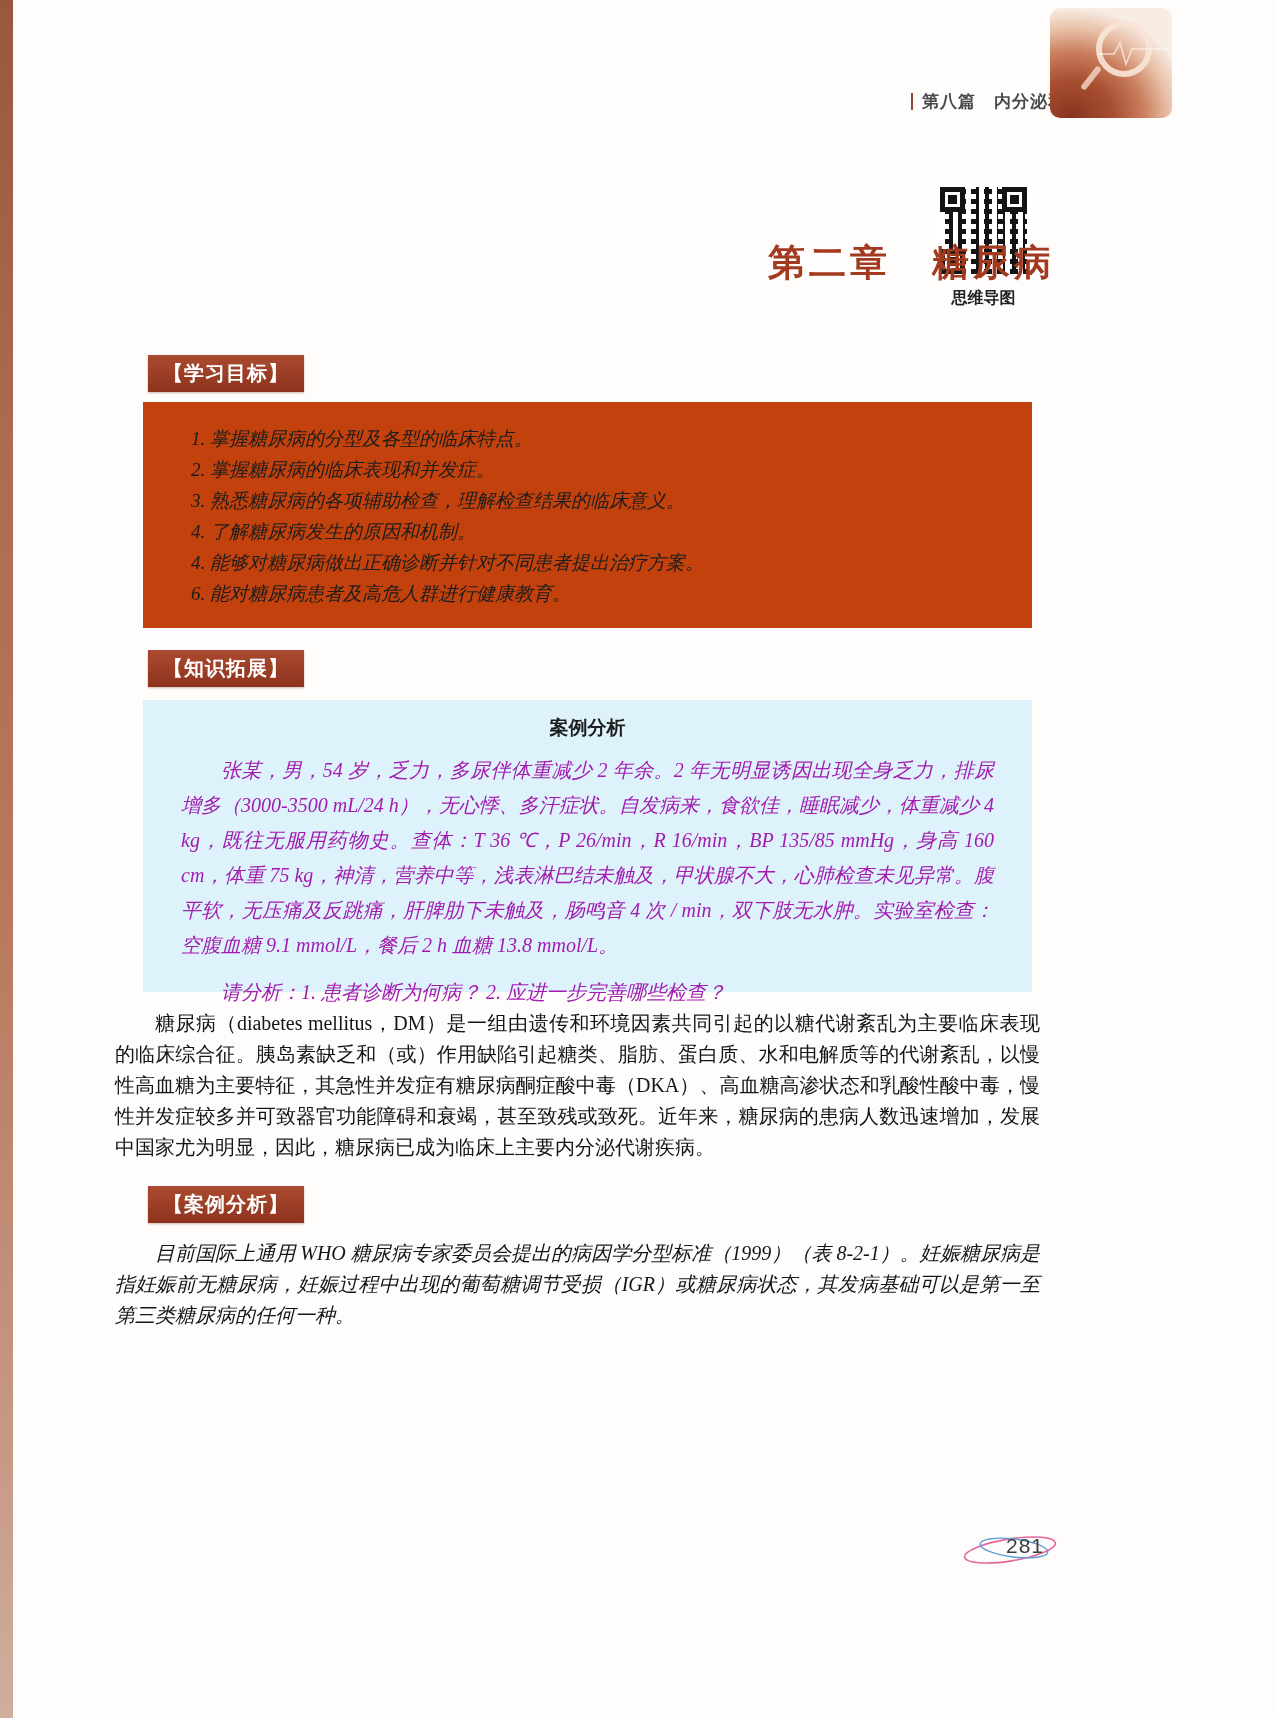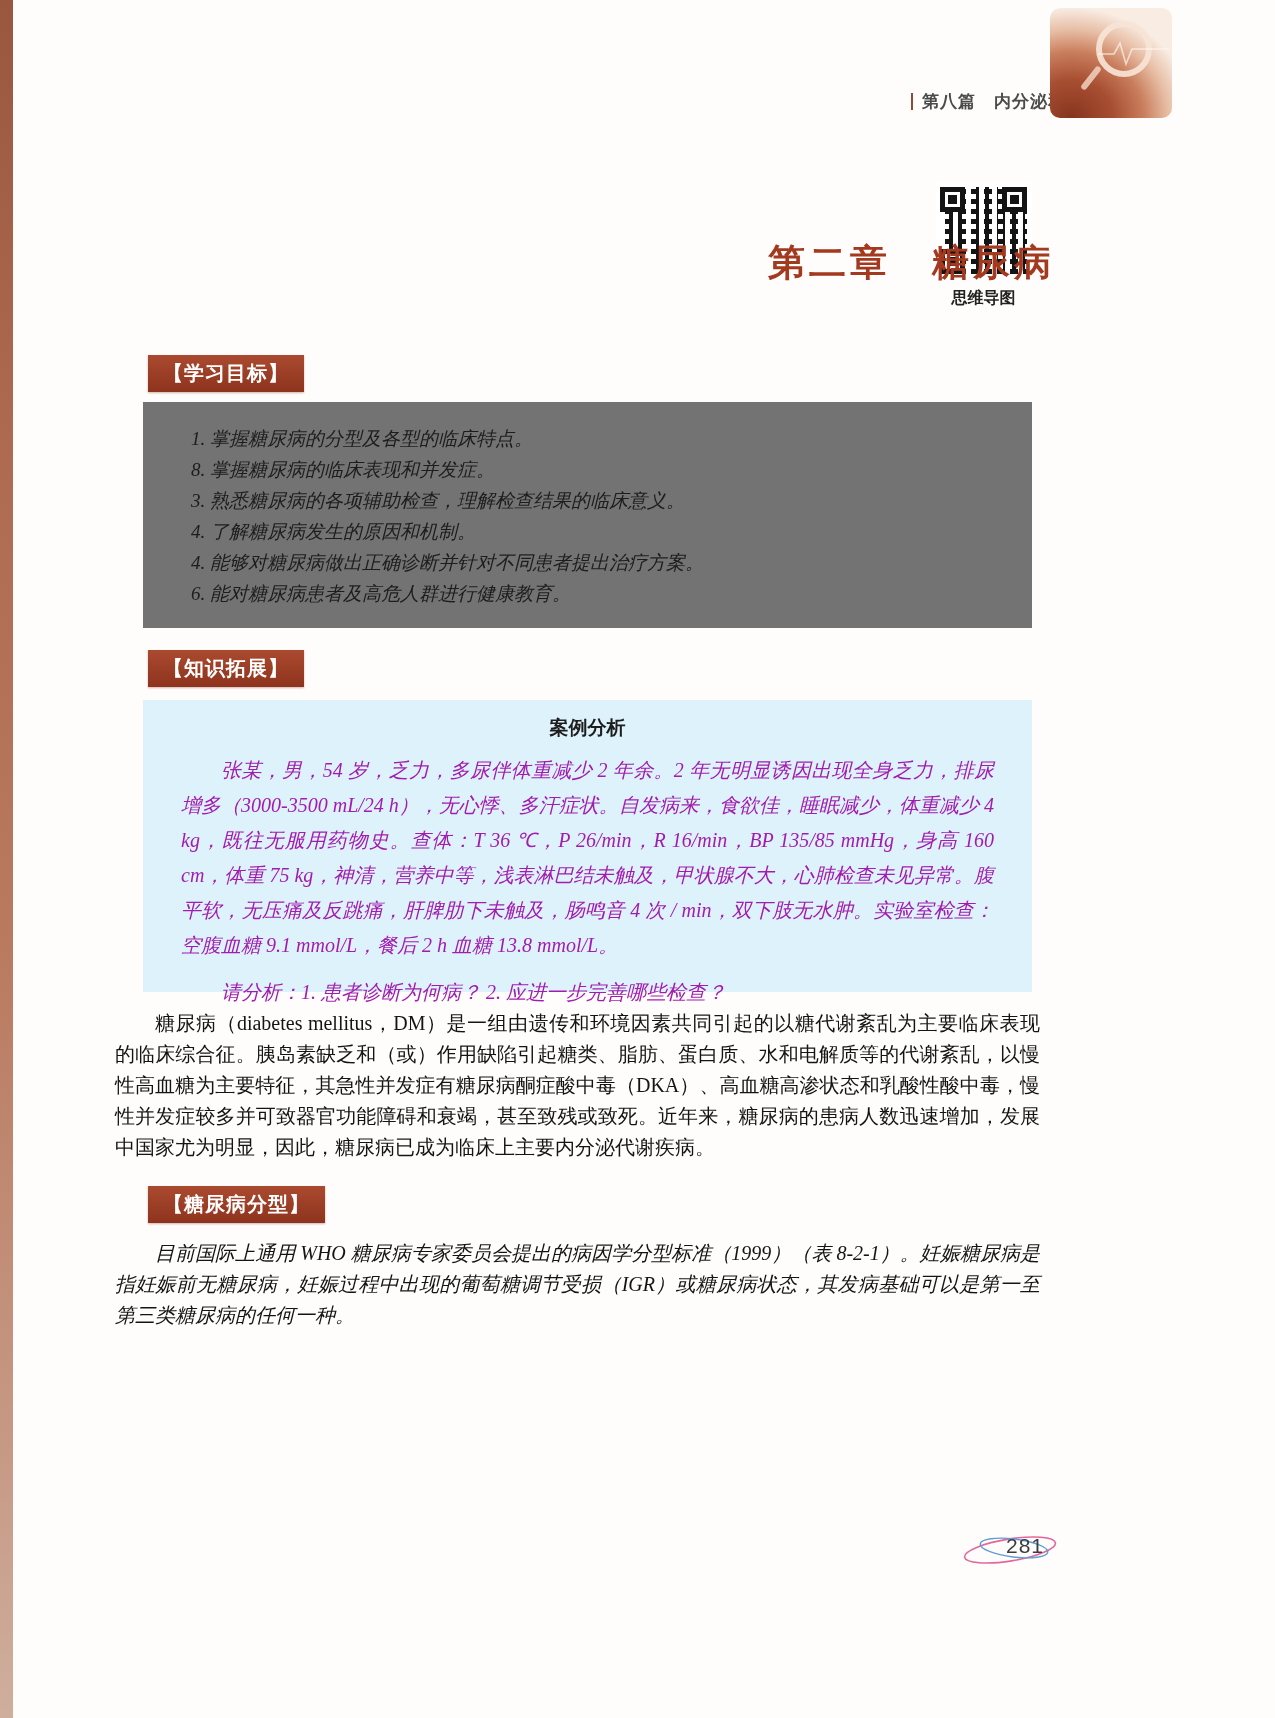--- a/index.html
+++ b/index.html
@@ -83,21 +83,21 @@
     font-size:20px; font-weight:bold; letter-spacing:1px;
     box-shadow:0 1px 2px rgba(120,45,25,0.35);
   }
   .badge-1 { top:355px; }
   .badge-2 { top:650px; }
   .badge-3 { top:1186px; }
 
   
   .box { position:absolute; left:143px; width:889px; box-sizing:border-box; }
   .box-pink {
-    top:402px; height:226px; background:#737373;
+    top:402px; height:226px; background:#c2410c;
     padding:21px 40px 0 48px;
   }
   .obj {
     margin:0; font-size:19px; line-height:31px; font-style:italic;
     color:#1d1d1d; font-family:"Liberation Serif", serif;
   }
   .box-blue {
     top:700px; height:292px; background:#ddf2fb;
     padding:15px 26px 0 26px;
   }
@@ -157,38 +157,38 @@
     <div class="finder f-bl"></div>
   </div>
   <div class="qr-caption">思维导图</div>
 
   <h1 class="chapter-title">第二章　糖尿病</h1>
 
   <div class="badge badge-1">【学习目标】</div>
 
   <div class="box box-pink">
     <p class="obj">1. 掌握糖尿病的分型及各型的临床特点。</p>
-    <p class="obj">8. 掌握糖尿病的临床表现和并发症。</p>
+    <p class="obj">2. 掌握糖尿病的临床表现和并发症。</p>
     <p class="obj">3. 熟悉糖尿病的各项辅助检查，理解检查结果的临床意义。</p>
     <p class="obj">4. 了解糖尿病发生的原因和机制。</p>
     <p class="obj">4. 能够对糖尿病做出正确诊断并针对不同患者提出治疗方案。</p>
     <p class="obj">6. 能对糖尿病患者及高危人群进行健康教育。</p>
   </div>
 
   <div class="badge badge-2">【知识拓展】</div>
 
   <div class="box box-blue">
     <div class="case-title">案例分析</div>
     <p class="case-body">张某，男，54 岁，乏力，多尿伴体重减少 2 年余。2 年无明显诱因出现全身乏力，排尿增多（3000-3500 mL/24 h），无心悸、多汗症状。自发病来，食欲佳，睡眠减少，体重减少 4 kg，既往无服用药物史。查体：T 36 ℃，P 26/min，R 16/min，BP 135/85 mmHg，身高 160 cm，体重 75 kg，神清，营养中等，浅表淋巴结未触及，甲状腺不大，心肺检查未见异常。腹平软，无压痛及反跳痛，肝脾肋下未触及，肠鸣音 4 次 / min，双下肢无水肿。实验室检查：空腹血糖 9.1 mmol/L，餐后 2 h 血糖 13.8 mmol/L。</p>
     <p class="case-q">请分析：1. 患者诊断为何病？  2. 应进一步完善哪些检查？</p>
   </div>
 
   <p class="body-para para-1">糖尿病（diabetes mellitus，DM）是一组由遗传和环境因素共同引起的以糖代谢紊乱为主要临床表现的临床综合征。胰岛素缺乏和（或）作用缺陷引起糖类、脂肪、蛋白质、水和电解质等的代谢紊乱，以慢性高血糖为主要特征，其急性并发症有糖尿病酮症酸中毒（DKA）、高血糖高渗状态和乳酸性酸中毒，慢性并发症较多并可致器官功能障碍和衰竭，甚至致残或致死。近年来，糖尿病的患病人数迅速增加，发展中国家尤为明显，因此，糖尿病已成为临床上主要内分泌代谢疾病。</p>
 
-  <div class="badge badge-3">【糖尿病分型】</div>
+  <div class="badge badge-3">【案例分析】</div>
 
   <p class="body-para para-2">目前国际上通用 WHO 糖尿病专家委员会提出的病因学分型标准（1999）（表 8-2-1）。妊娠糖尿病是指妊娠前无糖尿病，妊娠过程中出现的葡萄糖调节受损（IGR）或糖尿病状态，其发病基础可以是第一至第三类糖尿病的任何一种。</p>
 
   <div class="footer">
     <svg width="112" height="52" viewBox="0 0 112 52">
       <ellipse cx="58" cy="28" rx="46" ry="11" fill="none" stroke="#e4679c" stroke-width="1.6" transform="rotate(-9 58 28)"></ellipse>
       <ellipse cx="62" cy="26" rx="34" ry="9" fill="none" stroke="#5d9fd4" stroke-width="1.4" transform="rotate(7 62 26)"></ellipse>
     </svg>
     <span class="pnum">281</span>
   </div>

